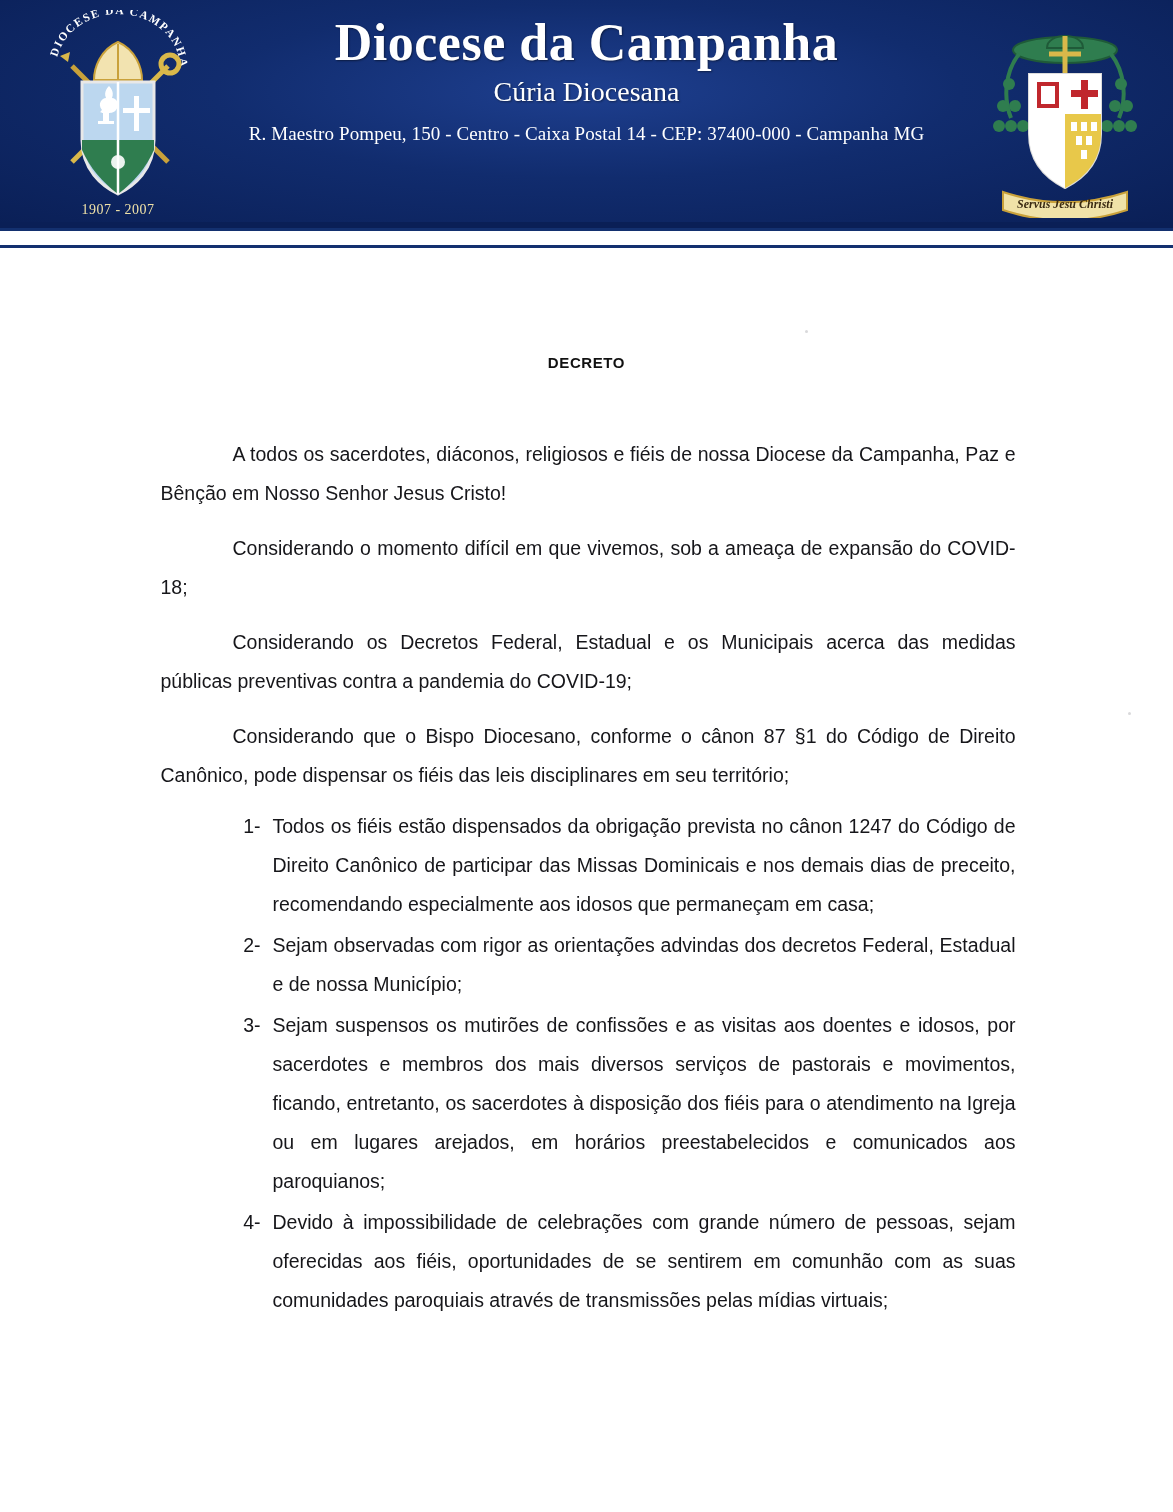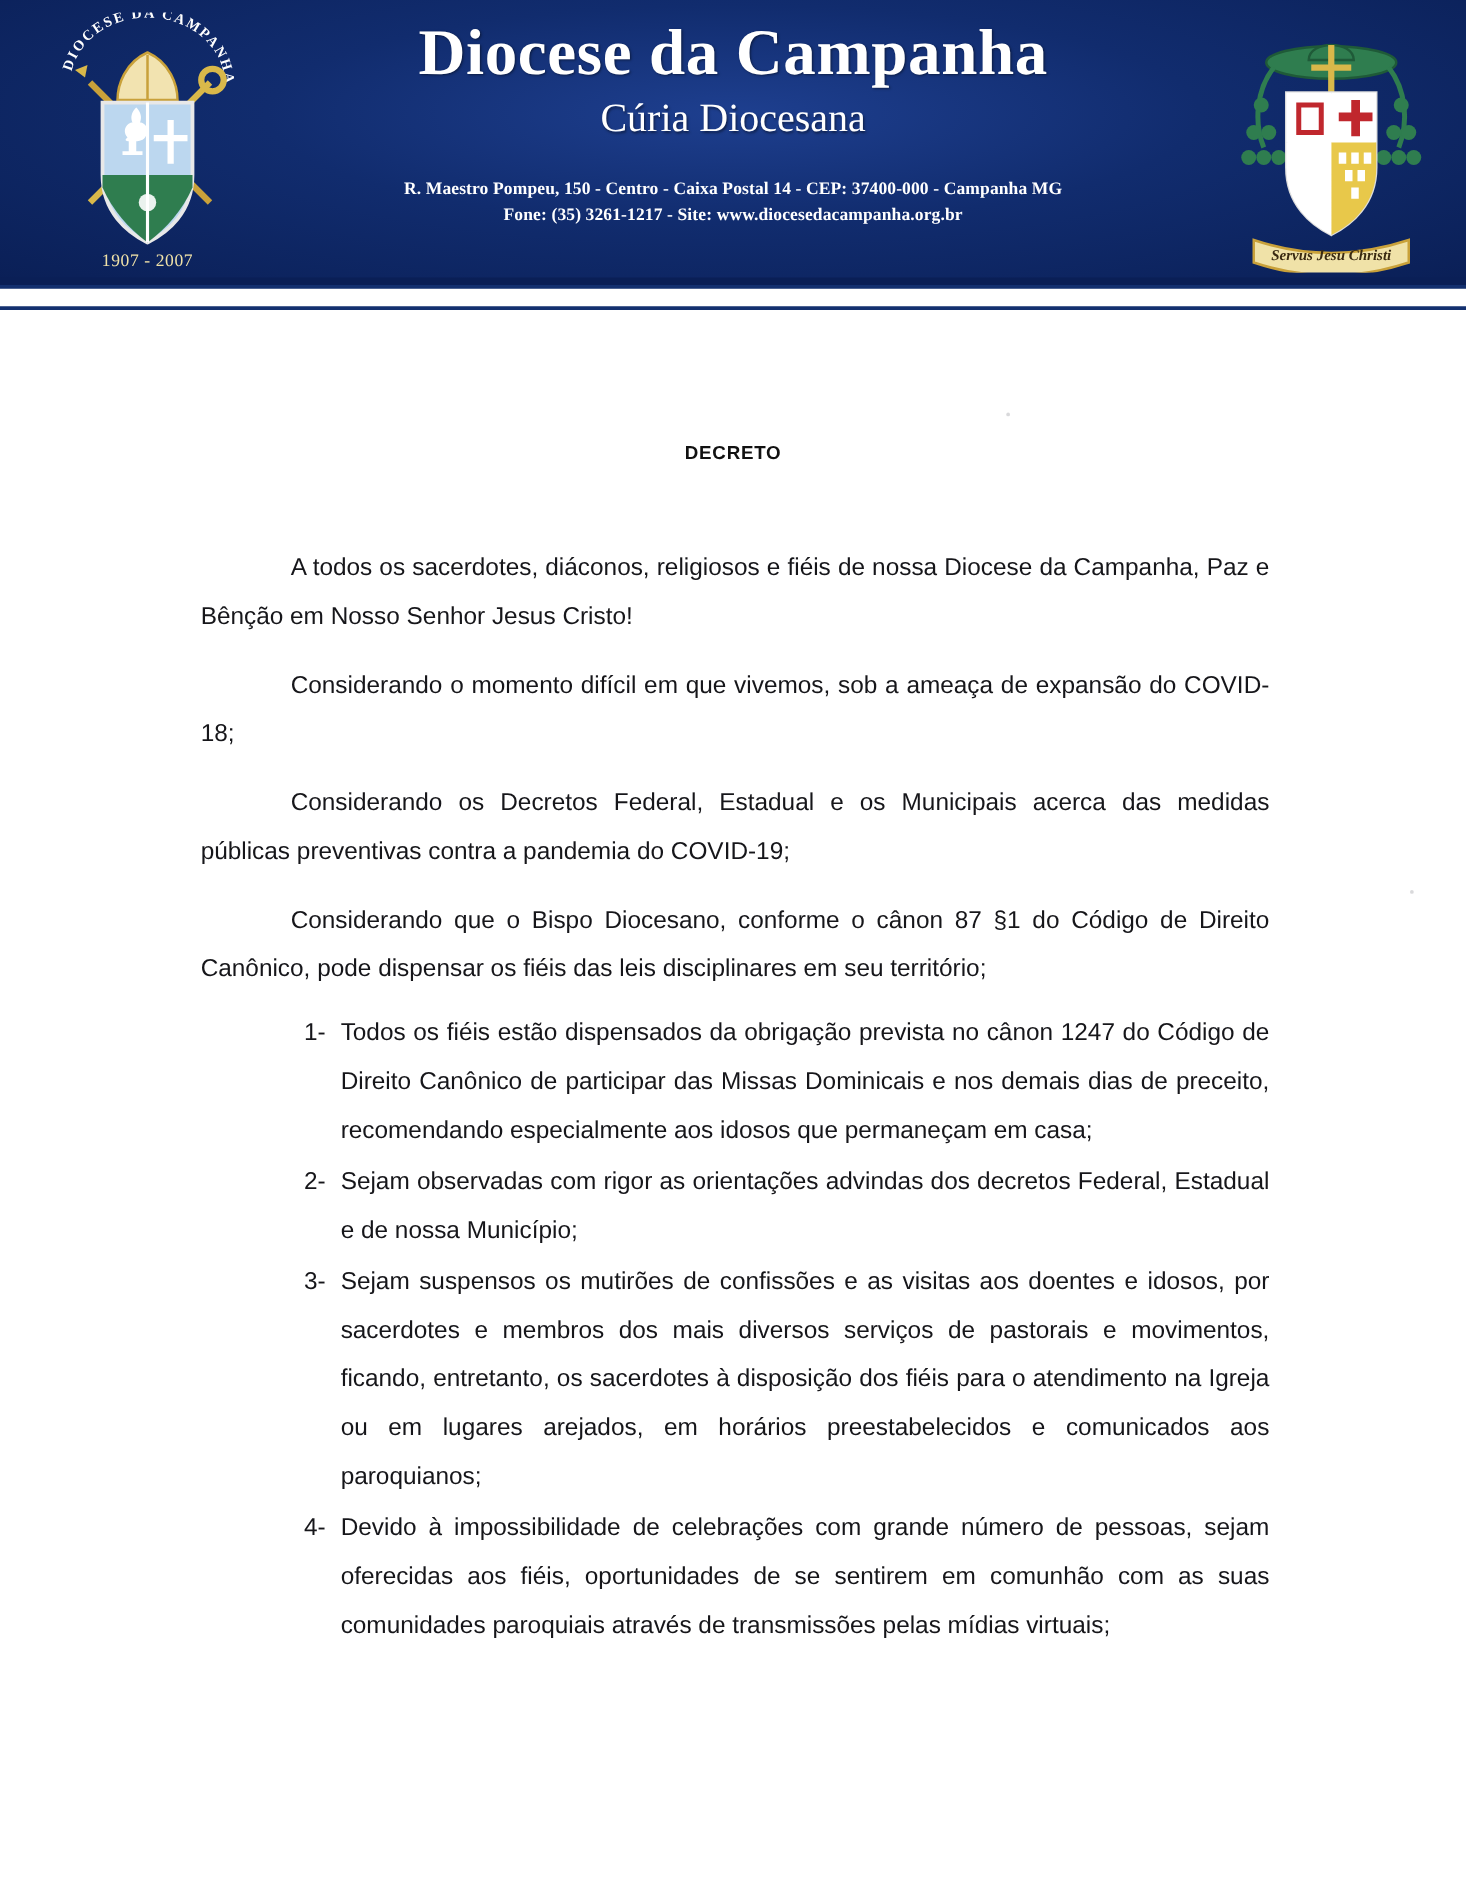--- a/index.html
+++ b/index.html
@@ -42,30 +42,30 @@
   .lh-title {
     font-family: "Liberation Serif", serif;
     font-size: 52px;
     font-weight: 700;
     letter-spacing: 0.5px;
     line-height: 1.12;
     text-shadow: 1px 1px 2px rgba(0,0,0,.45);
   }
   .lh-sub {
     font-family: "Liberation Serif", serif;
-    font-size: 32px;
+    font-size: 28px;
     font-weight: 400;
     margin-top: 4px;
     text-shadow: 1px 1px 2px rgba(0,0,0,.45);
   }
   .lh-addr {
     font-family: "Liberation Serif", serif;
-    font-size: 14px;
-    font-weight: 700;
-    margin-top: 28px;
+    font-size: 19px;
+    font-weight: 400;
+    margin-top: 12px;
     line-height: 1.5;
     letter-spacing: .1px;
   }
 
   
   .lh-rule {
     position: absolute;
     left: 0;
     top: 228px;
     width: 1173px;
@@ -198,21 +198,20 @@
       <circle cx="76" cy="152" r="7" fill="#ffffff" opacity=".9"></circle>
     </svg>
     <div class="crest-caption">1907 - 2007</div>
   </div>
 
   <div class="lh-center">
     <div class="lh-title">Diocese da Campanha</div>
     <div class="lh-sub">Cúria Diocesana</div>
     <div class="lh-addr">
       <div>R. Maestro Pompeu, 150 - Centro - Caixa Postal 14 - CEP: 37400-000 - Campanha MG</div>
-      <div>Fone: (35) 3261-1217 - Site: www.diocesedacampanha.org.br</div>
     </div>
   </div>
 
   <div class="crest-right">
     <svg viewBox="0 0 160 204" width="160" height="204">
 
       <ellipse cx="80" cy="36" rx="52" ry="13" fill="#2f7d4f" stroke="#1f5a38" stroke-width="2"></ellipse>
       <path d="M62 34 C62 18 98 18 98 34 Z" fill="#2f7d4f" stroke="#1f5a38" stroke-width="2"></path>
 
       <path d="M34 40 C20 58 18 84 26 104" stroke="#2f7d4f" stroke-width="4" fill="none"></path>

